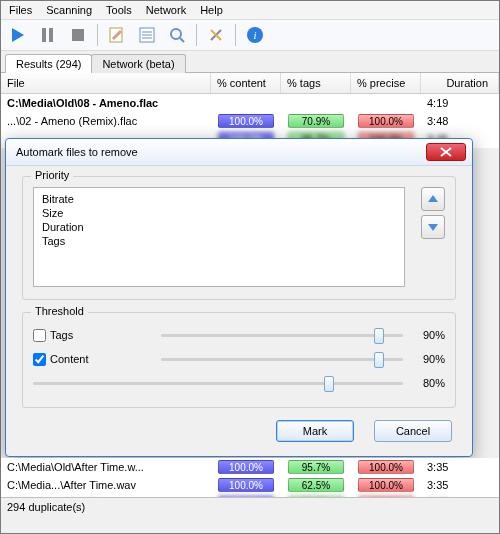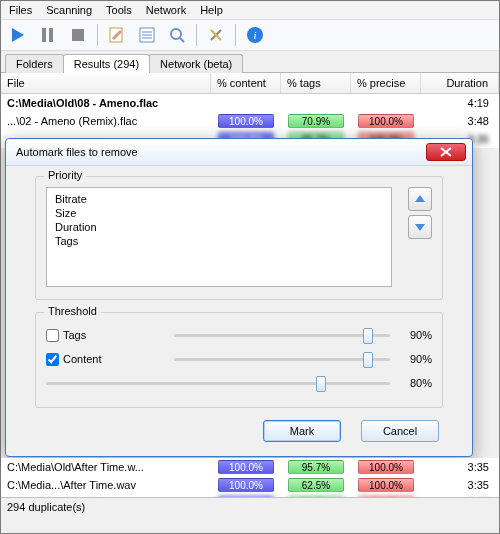--- a/index.html
+++ b/index.html
@@ -16,30 +16,30 @@
 .cols{display:flex;background:linear-gradient(#fdfdfd,#efefef);border-bottom:1px solid #ccc}
 .col{padding:4px 6px;border-right:1px solid #dcdcdc;overflow:hidden;white-space:nowrap}
 .c-file{width:210px}
 .c-pc{width:70px;text-align:left}
 .c-dur{flex:1;text-align:right;padding-right:10px}
 .rows{background:#fff;flex:0 0 auto}
 .row{display:flex;align-items:center;height:18px}
 .row .cell{padding:2px 6px;overflow:hidden;white-space:nowrap}
 .cell.file{width:210px}
 .cell.pc{width:70px;text-align:center}
-.cell.dur{flex:1;text-align:right;padding-right:10px}
+.cell.dur{flex:1;text-align:left;padding-right:10px}
 .bold{font-weight:bold}
 .badge{display:inline-block;width:56px;height:14px;line-height:14px;font-size:10px;border:1px solid rgba(0,0,0,.25);border-radius:2px}
 .b-blue{background:linear-gradient(#8a8aff,#5a5af0);color:#fff}
 .b-green{background:linear-gradient(#b0f3b0,#6fe07a)}
 .b-red{background:linear-gradient(#ffb0b0,#f36d6d)}
 .modal{position:absolute;left:5px;top:138px;width:468px;border:1px solid #4178c5;background:#f0f0f0;box-shadow:0 4px 18px rgba(0,0,0,.35);border-radius:4px}
 .modal-title{display:flex;align-items:center;justify-content:space-between;padding:4px 6px 4px 10px;background:linear-gradient(#fff,#e6eef9);border-bottom:1px solid #c8d6ea;border-radius:4px 4px 0 0}
 .close-btn{width:40px;height:18px;background:linear-gradient(#e67,#c22);border:1px solid #a11;border-radius:3px;display:flex;align-items:center;justify-content:center;color:#fff;font-weight:bold}
-.modal-body{padding:10px 29px 12px}
+.modal-body{padding:10px 16px 12px}
 .group{border:1px solid #d0d0d0;border-radius:3px;padding:10px 10px 12px;position:relative;margin-bottom:12px;background:#f0f0f0}
 .group-title{position:absolute;top:-8px;left:8px;background:#f0f0f0;padding:0 4px;font-size:11px}
 .prio-wrap{display:flex;gap:16px}
 .prio-list{flex:1;background:#fff;border:1px solid #b5b5b5;height:100px;padding:4px 8px;overflow:auto}
 .prio-list div{padding:1px 0}
 .prio-btns{display:flex;flex-direction:column;gap:4px}
 .square-btn{width:24px;height:24px;border:1px solid #a8a8a8;background:linear-gradient(#fdfdfd,#e5e5e5);border-radius:3px;display:flex;align-items:center;justify-content:center}
 .thresh-row{display:flex;align-items:center;gap:8px;padding:3px 0}
 .thresh-row label{width:120px;display:flex;align-items:center;gap:4px}
 .slider{flex:1;position:relative;height:18px}
@@ -115,21 +115,20 @@
   <div class="sep"></div>
   <div class="tbtn">
         <svg width="18" height="18">
           <circle cx="9" cy="9" r="8" fill="#2b7de0"></circle>
           <text x="9" y="13" text-anchor="middle" fill="#fff" font-size="11" font-family="Georgia" font-style="italic">i</text>
         </svg>
       </div>
 </div>
 
 <div class="tabs">
-  <div class="tab">Folders</div>
   <div class="tab active">Results (294)</div>
   <div class="tab">Network (beta)</div>
 </div>
 
 <div class="cols">
   <div class="col c-file">File</div>
   <div class="col c-pc">% content</div>
   <div class="col c-pc">% tags</div>
   <div class="col c-pc">% precise</div>
   <div class="col c-dur">Duration</div>

